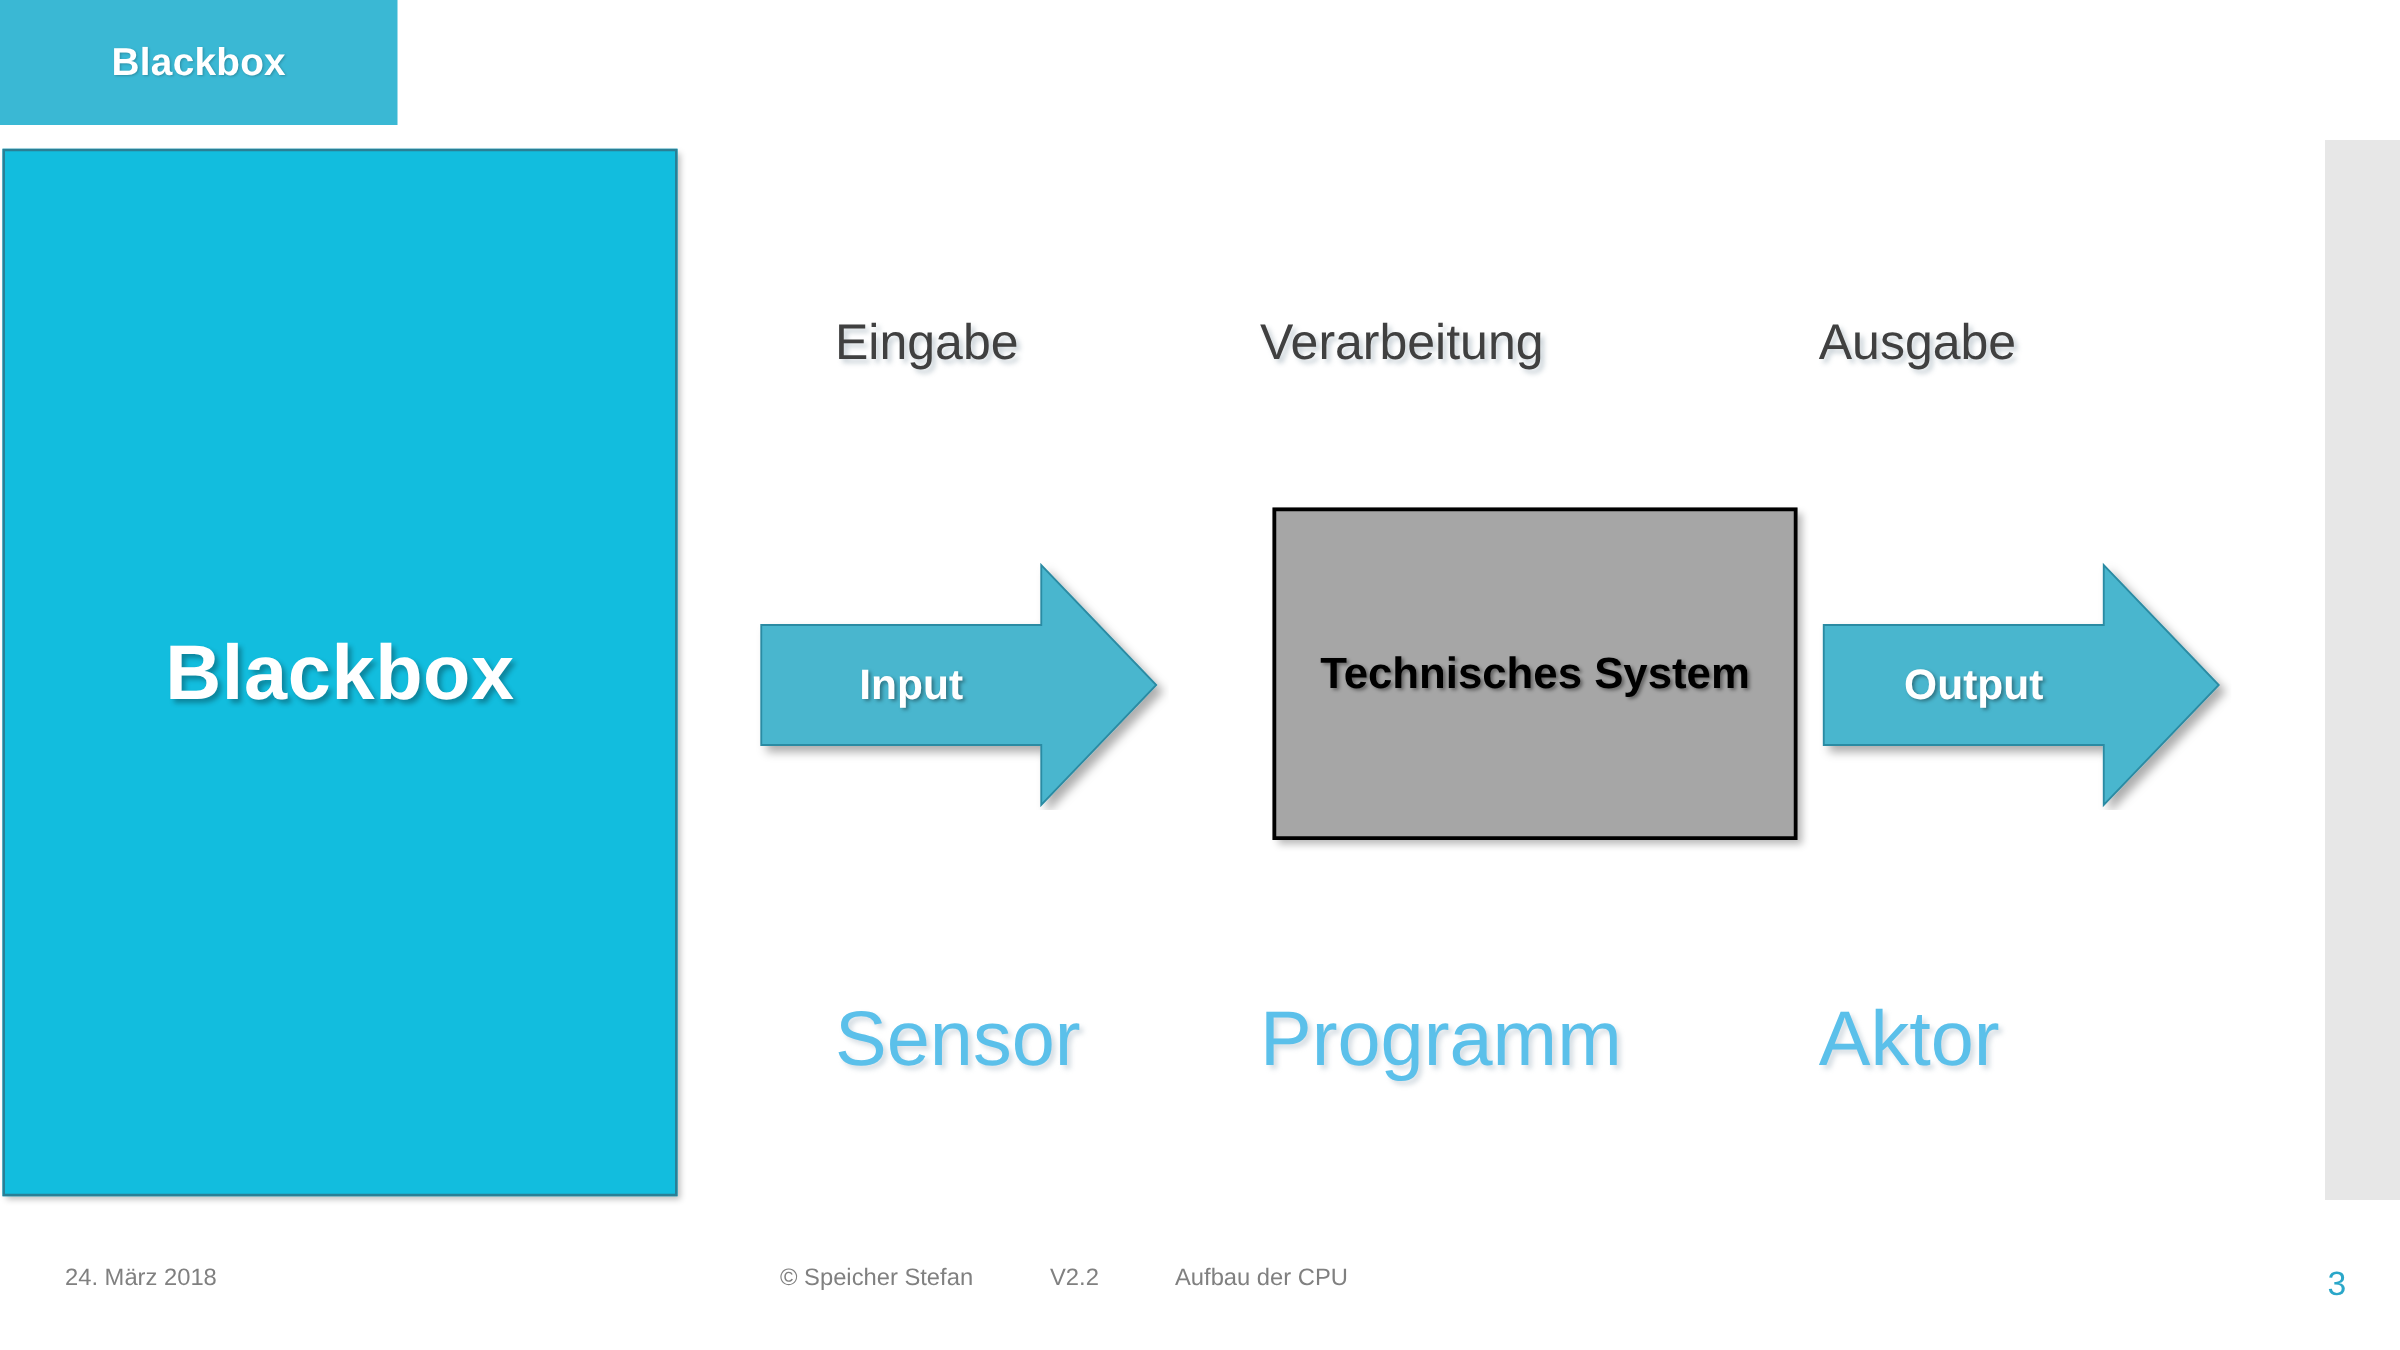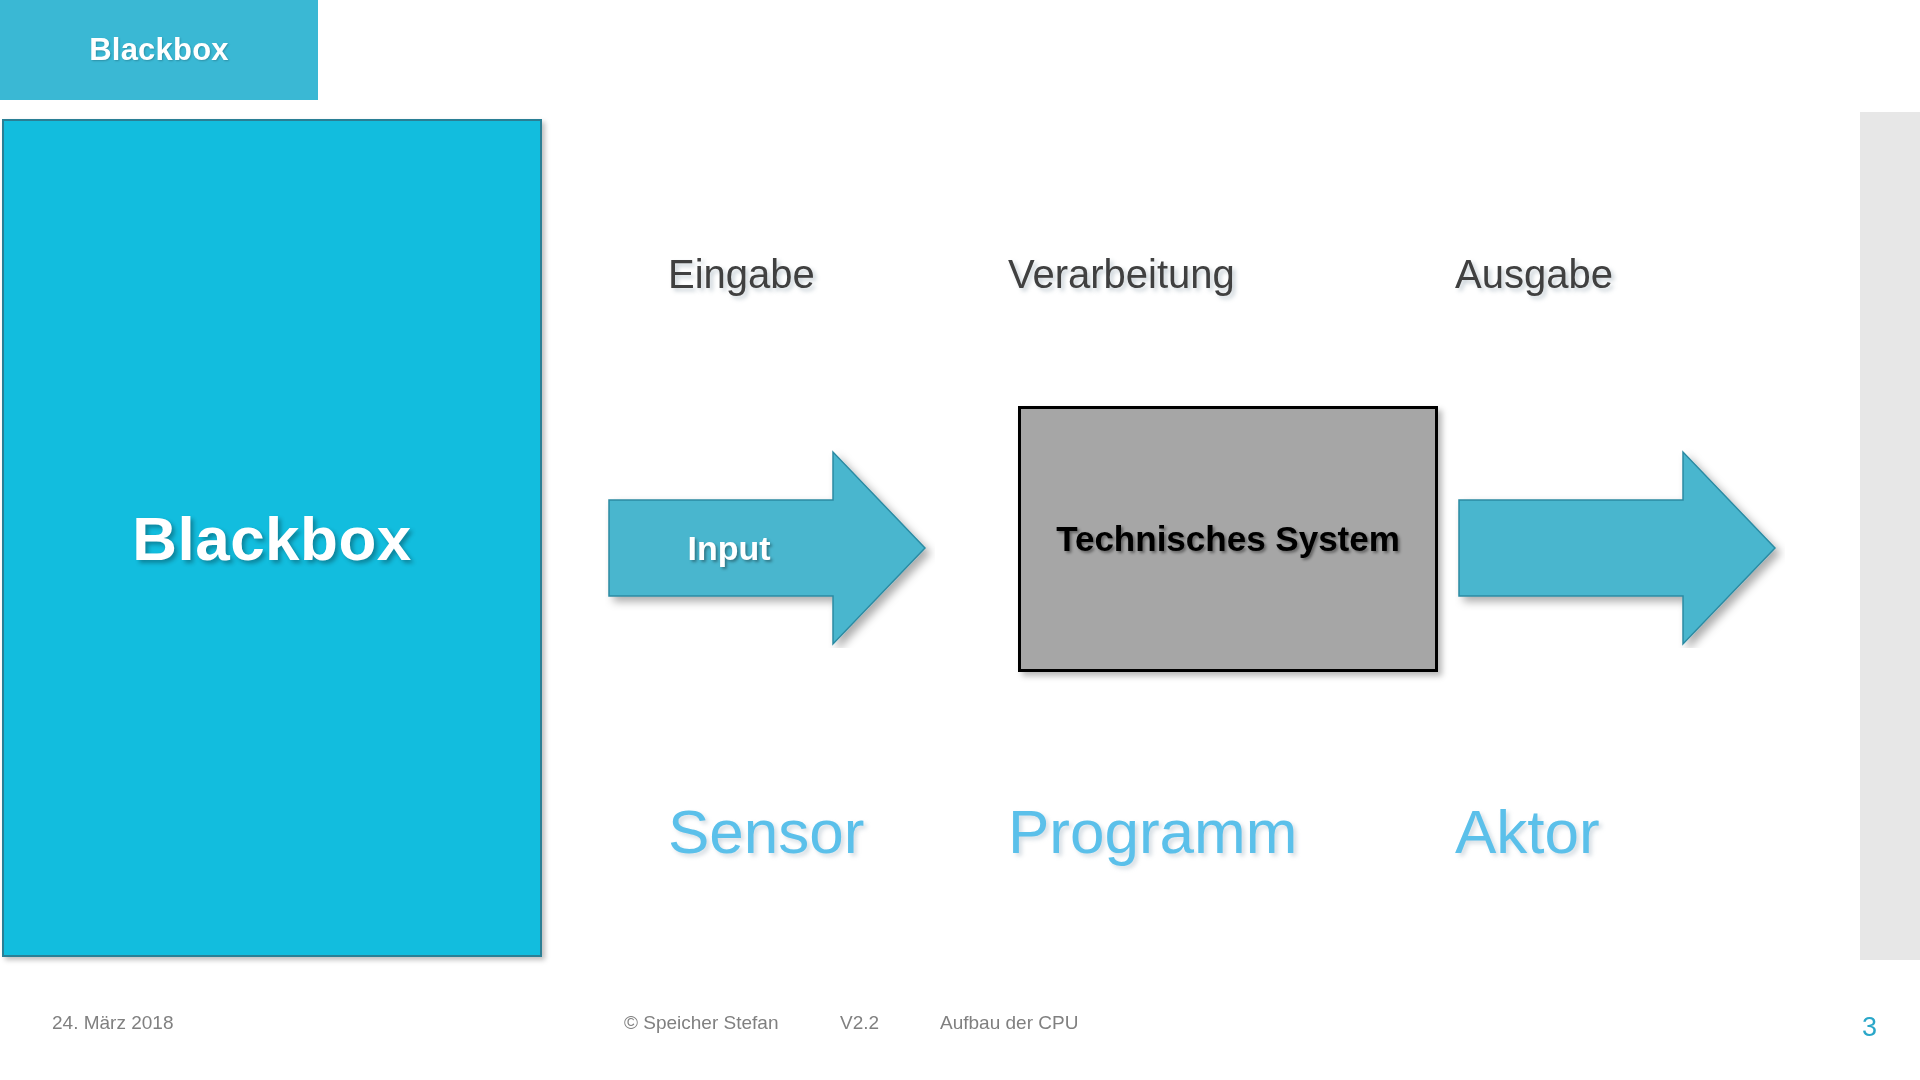--- a/index.html
+++ b/index.html
@@ -224,20 +224,21 @@
 
 <div class="arrow-wrap" id="arrow-output">
   <svg viewBox="0 0 330 200" xmlns="http://www.w3.org/2000/svg">
     <defs>
       <filter id="shadowB" x="-20%" y="-20%" width="160%" height="160%">
         <feDropShadow dx="5" dy="5" stdDeviation="4" flood-color="#000000" flood-opacity="0.32"></feDropShadow>
       </filter>
     </defs>
     <polygon points="4,52 228,52 228,4 320,100 228,196 228,148 4,148" fill="#49b6ce" stroke="#2c8ba3" stroke-width="1.5" filter="url(#shadowB)"></polygon>
   </svg>
+  <div class="arrow-label">Output</div>
 </div>
 
 <div class="foot-label" id="sub-sensor">Sensor</div>
 <div class="foot-label" id="sub-programm">Programm</div>
 <div class="foot-label" id="sub-aktor">Aktor</div>
 
 <div id="footer">
   <div class="footer-text" id="footer-date">24. März 2018</div>
   <div class="footer-text" id="footer-author">© Speicher Stefan</div>
   <div class="footer-text" id="footer-version">V2.2</div>

